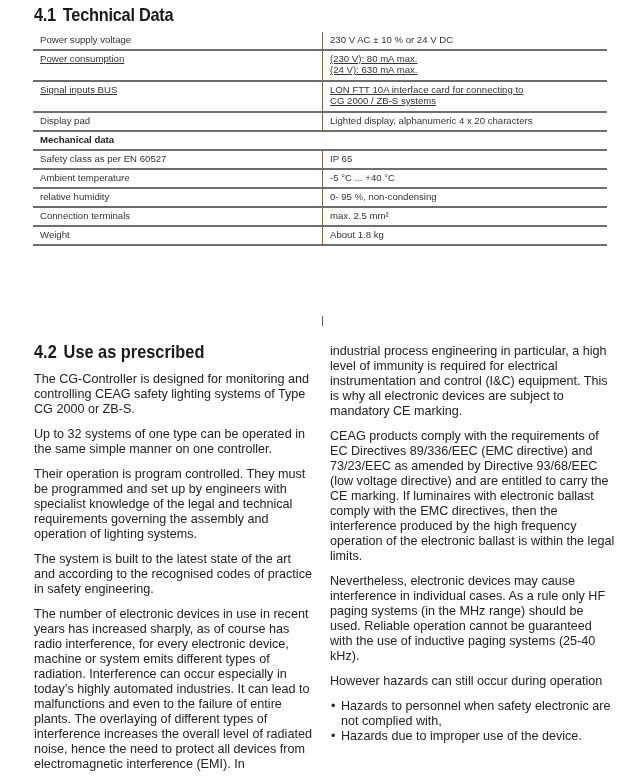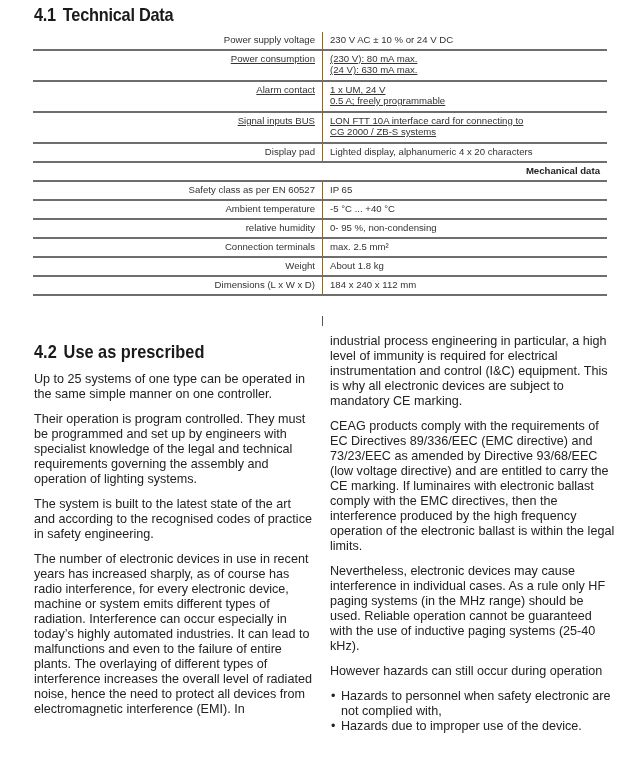--- a/index.html
+++ b/index.html
@@ -5,33 +5,33 @@
   html, body { margin: 0; padding: 0; background: #ffffff; }
   body { width: 635px; height: 782px; position: relative; overflow: hidden;
          font-family: "Liberation Sans", sans-serif; color: #1a1a1a; }
   .h1 { position: absolute; left: 34px; top: 4px; font-size: 19px; font-weight: bold;
         letter-spacing: -0.3px; transform: scaleX(0.86); transform-origin: left top; color: #1a1a1a; }
   .h1 .num { margin-right: 8px; }
   table.tech { position: absolute; left: 33px; top: 32px; width: 574px; border-collapse: collapse;
                font-size: 9.6px; color: #333; }
   table.tech td { border-bottom: 2px solid #6e6e6e; padding: 2px 7px 3px 7px; vertical-align: top;
                   line-height: 11px; }
-  table.tech td.k { width: 275px; text-align: right; }
+  table.tech td.k { width: 275px; }
   table.tech td.v { border-left: 1px solid #a16207; }
   table.tech tr.single td { height: 12px; }
   table.tech tr.double td { height: 24px; text-decoration: underline; }
   table.tech tr.section td { font-weight: bold; color: #222; }
   .tail-divider { position: absolute; left: 322px; top: 316px; width: 1px; height: 10px; background: #555; }
   .h2 { position: absolute; left: 34px; top: 341px; font-size: 19px; font-weight: bold;
         transform: scaleX(0.86); transform-origin: left top; color: #1a1a1a; }
   .h2 .num { margin-right: 8px; }
   .col { position: absolute; font-size: 12.6px; line-height: 15px; color: #222; }
   .col p { margin: 0 0 10px 0; }
   .col-left { left: 34px; top: 372px; width: 280px; }
-  .col-right { left: 330px; top: 334px; width: 285px; }
+  .col-right { left: 330px; top: 344px; width: 285px; }
   ul.bullets { margin: 0; padding: 0; list-style: none; }
   ul.bullets li { position: relative; padding-left: 11px; }
   ul.bullets li .dot { position: absolute; left: 1px; top: 0; }
 </style>
 </head>
 <body>
 
 <div class="h1">
   <span class="num">4.1</span><span>Technical Data</span>
 </div>
@@ -42,27 +42,20 @@
         <td class="k">Power supply voltage</td>
         <td class="v">
           <div>230 V AC ± 10 % or 24 V DC</div>
         </td>
       </tr>
       <tr class="double">
         <td class="k">Power consumption</td>
         <td class="v">
           <div>(230 V): 80 mA max.</div>
           <div>(24 V): 630 mA max.</div>
-        </td>
-      </tr>
-      <tr class="double">
-        <td class="k">Alarm contact</td>
-        <td class="v">
-          <div>1 x UM, 24 V</div>
-          <div>0.5 A; freely programmable</div>
         </td>
       </tr>
       <tr class="double">
         <td class="k">Signal inputs BUS</td>
         <td class="v">
           <div>LON FTT 10A interface card for connecting to</div>
           <div>CG 2000 / ZB-S systems</div>
         </td>
       </tr>
       <tr class="single">
@@ -97,36 +90,31 @@
         <td class="v">
           <div>max. 2.5 mm²</div>
         </td>
       </tr>
       <tr class="single">
         <td class="k">Weight</td>
         <td class="v">
           <div>About 1.8 kg</div>
         </td>
       </tr>
-      <tr class="single">
-        <td class="k">Dimensions (L x W x D)</td>
-        <td class="v">
-          <div>184 x 240 x 112 mm</div>
-        </td>
-      </tr>
     </tbody>
 </table>
 <div class="tail-divider"></div>
 
 <div class="h2">
   <span class="num">4.2</span><span>Use as prescribed</span>
 </div>
 
 <div class="col col-left">
-  <p>Up to 25 systems of one type can be operated in the same simple manner on one controller.</p>
+  <p>The CG-Controller is designed for monitoring and controlling CEAG safety lighting systems of Type CG 2000 or ZB-S.</p>
+  <p>Up to 32 systems of one type can be operated in the same simple manner on one controller.</p>
   <p>Their operation is program controlled. They must be programmed and set up by engineers with specialist knowledge of the legal and technical requirements governing the assembly and operation of lighting systems.</p>
   <p>The system is built to the latest state of the art and according to the recognised codes of practice in safety engineering.</p>
   <p>The number of electronic devices in use in recent years has increased sharply, as of course has radio interference, for every electronic device, machine or system emits different types of radiation. Interference can occur especially in today’s highly automated industries. It can lead to malfunctions and even to the failure of entire plants. The overlaying of different types of interference increases the overall level of radiated noise, hence the need to protect all devices from electromagnetic interference (EMI). In</p>
 </div>
 
 <div class="col col-right">
   <p>industrial process engineering in particular, a high level of immunity is required for electrical instrumentation and control (I&amp;C) equipment. This is why all electronic devices are subject to mandatory CE marking.</p>
   <p>CEAG products comply with the requirements of EC Directives 89/336/EEC (EMC directive) and 73/23/EEC as amended by Directive 93/68/EEC (low voltage directive) and are entitled to carry the CE marking. If luminaires with electronic ballast comply with the EMC directives, then the interference produced by the high frequency operation of the electronic ballast is within the legal limits.</p>
   <p>Nevertheless, electronic devices may cause interference in individual cases.  As a rule only HF paging systems (in the MHz range) should be used. Reliable operation cannot be guaranteed with the use of inductive paging systems (25-40 kHz).</p>
   <p>However hazards can still occur during operation</p>

